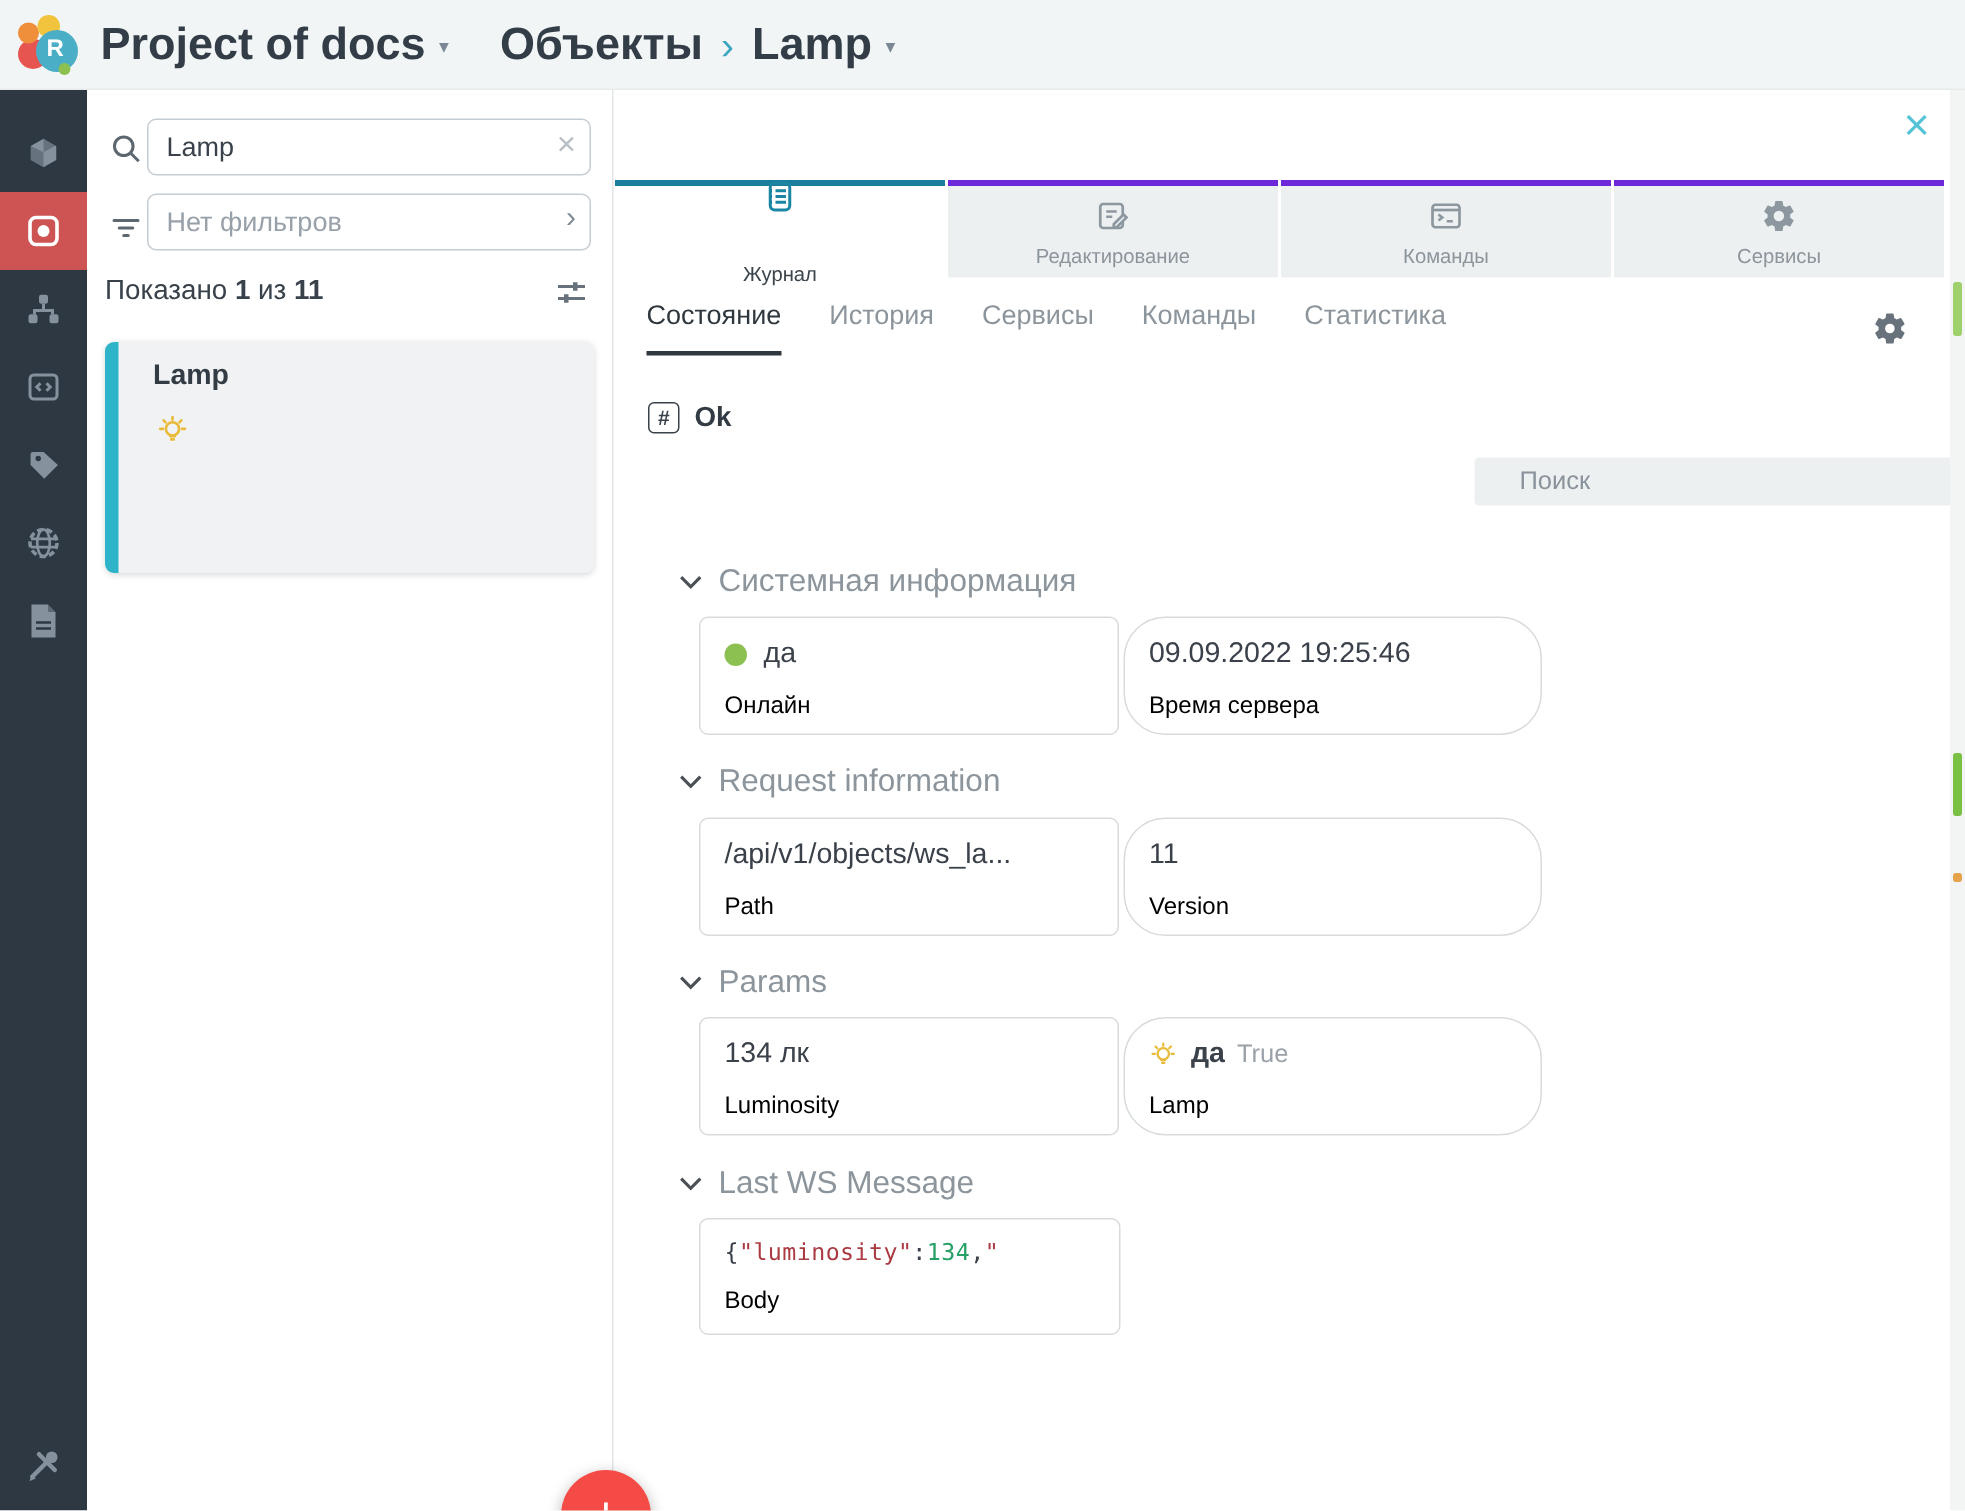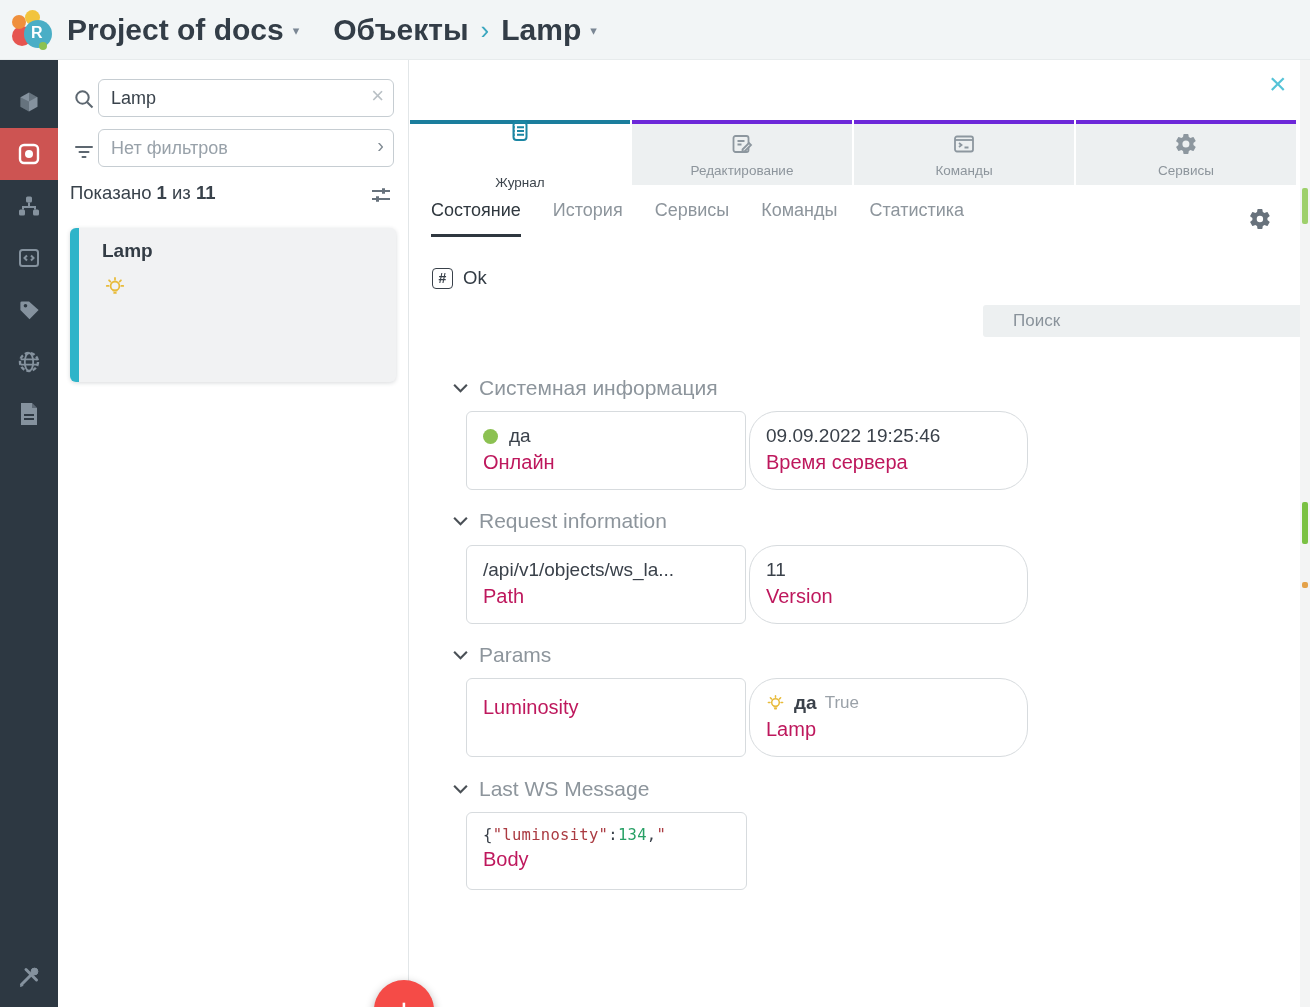--- a/index.html
+++ b/index.html
@@ -60,34 +60,34 @@
   .tab-label { font-size:13.5px; margin-top:7px; color:#8d959c; }
   .tab.active .tab-label { color:#3c444c;margin-top:32px; }
 
   .subtabs { position:absolute; left:22px; top:140px; display:flex; gap:32px; font-size:18px; }
   .subtab { color:#8d959c; padding-bottom:13px; cursor:pointer; }
   .subtab.active { color:#30383f; border-bottom:3px solid #2f373f; }
   .gear-sub { position:absolute; left:839px; top:147px; color:#68727c; cursor:pointer; }
 
   .ok-row { position:absolute; left:23px; top:207px; display:flex; align-items:center; }
   .hash-box { width:21px; height:21px; border:1.6px solid #39414a; border-radius:4px; font-size:14px; font-weight:700; color:#39414a; display:flex; align-items:center; justify-content:center; }
-  .ok-label { margin-left:10px; font-size:18.5px; font-weight:400; color:#323b44; }
+  .ok-label { margin-left:10px; font-size:18.5px; font-weight:700; color:#323b44; }
 
   .msearch { position:absolute; left:574px; top:245px; width:367px; height:32px; background:#edf0f1; border:none; border-radius:3px; font-family:inherit; font-size:17px; color:#39424b; padding:0 10px 0 30px; outline:none; }
   .msearch::placeholder { color:#8a939b; }
 
   .sec-head { position:absolute; left:43px; display:flex; align-items:center; cursor:pointer; }
   .sec-head svg { margin-right:10px; }
   .sec-title { font-size:21px; color:#8d959c; }
   .cards { position:absolute; left:57px; display:flex; gap:3px; }
   .info-card { background:#fff; border:1px solid #d7dbde; border-radius:6px; height:79px; padding:13px 16px 0 16px; }
   .w1 { width:280px; } .w2 { width:279px;border-radius:28px; }
   .val { font-size:19px; color:#3a414a; white-space:nowrap; display:flex; align-items:center; }
   .val .dot { margin-right:11px; }
-  .lab { font-size:20px; color:#be185d; margin-top:4px; }
+  .lab { font-size:16px; color:#000000; margin-top:15px; }
   .extra { color:#9aa1a8; font-size:17px; margin-left:8px; font-weight:400; }
   .pv { font-weight:600; margin-left:9px; }
   .code { font-family:"DejaVu Sans Mono","Liberation Mono",monospace; font-size:15.5px; color:#3a414a; white-space:nowrap; letter-spacing:.3px; }
   .tok-key { color:#ab3b42; } .tok-num { color:#27a065; }
 
   .scrollstrip { position:absolute; left:1300px; top:60px; width:10px; height:947px; background:#f3f4f4; }
   .mark { position:absolute; left:2px; width:6px; border-radius:2px; }
   .mg1 { top:128px; height:36px; background:#9ed06b; }
   .mg2 { top:442px; height:42px; background:#7ac143; }
   .mr1 { top:522px; height:6px; background:#e4a24a; }
@@ -343,20 +343,23 @@
   </div>
 
   <div class="sec-head" style="top:583px">
     <svg width="17" height="14" viewBox="0 0 16 12" fill="none" stroke="#4a5056" stroke-width="2">
         <path d="M2 3l6 6 6-6"></path>
       </svg>
     <span class="sec-title">Params</span>
   </div>
   <div class="cards" style="top:618px">
     <div class="info-card w1">
+      <div class="val">
+          <span>134 лк</span>
+        </div>
       <div class="lab">Luminosity</div>
     </div>
     <div class="info-card w2">
       <div class="val">
         <span>
           <svg width="19" height="19" viewBox="0 0 20 20" stroke="#e8bb3a" fill="none" stroke-width="1.6" stroke-linecap="round">
               <circle cx="10" cy="9" r="4"></circle>
               <path d="M8.6 13.4h2.8M9.2 15.4h1.6"></path>
               <path d="M10 1.8v1.6M4.6 3.9l1.2 1.2M15.4 3.9l-1.2 1.2M2.5 9h1.7M15.8 9h1.7"></path>
             </svg>

